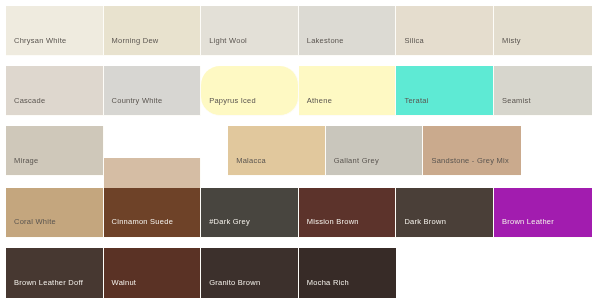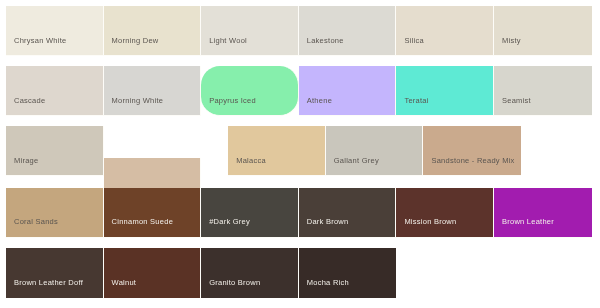--- a/index.html
+++ b/index.html
@@ -95,26 +95,26 @@
       </div>
       <div class="swatch light" style="background-color: rgb(227, 221, 206);">
         <span class="swatch-label">Misty</span>
       </div>
     </div>
     <div class="swatch-row">
       <div class="swatch light" style="background-color: rgb(222, 215, 206);">
         <span class="swatch-label">Cascade</span>
       </div>
       <div class="swatch light" style="background-color: rgb(215, 214, 210);">
-        <span class="swatch-label">Morning White</span>
+        <span class="swatch-label">Country White</span>
       </div>
-      <div class="swatch light" style="background-color: #86efac; border-radius: 19px;">
+      <div class="swatch light" style="background-color: #fef9c3; border-radius: 19px;">
         <span class="swatch-label">Papyrus Iced</span>
       </div>
-      <div class="swatch light" style="background-color: #c4b5fd;">
+      <div class="swatch light" style="background-color: #fef9c3;">
         <span class="swatch-label">Athene</span>
       </div>
       <div class="swatch light" style="background-color: #5eead4;">
         <span class="swatch-label">Teratai</span>
       </div>
       <div class="swatch light" style="background-color: rgb(215, 214, 205);">
         <span class="swatch-label">Seamist</span>
       </div>
     </div>
     <div class="swatch-row">
@@ -124,38 +124,38 @@
       <div class="swatch light" style="background-color: rgb(213, 189, 164); margin-top: 32px;">
         <span class="swatch-label">Brown Eyes</span>
       </div>
       <div class="swatch light" style="background-color: rgb(225, 200, 157); margin-left: 27px;">
         <span class="swatch-label">Malacca</span>
       </div>
       <div class="swatch light" style="background-color: rgb(201, 198, 188);">
         <span class="swatch-label">Gallant Grey</span>
       </div>
       <div class="swatch light" style="background-color: rgb(202, 170, 141);">
-        <span class="swatch-label">Sandstone - Ready Mix</span>
+        <span class="swatch-label">Sandstone - Grey Mix</span>
       </div>
     </div>
     <div class="swatch-row">
       <div class="swatch light" style="background-color: rgb(196, 166, 126);">
-        <span class="swatch-label">Coral Sands</span>
+        <span class="swatch-label">Coral White</span>
       </div>
       <div class="swatch dark" style="background-color: rgb(110, 66, 40);">
         <span class="swatch-label">Cinnamon Suede</span>
       </div>
       <div class="swatch dark" style="background-color: rgb(72, 69, 63);">
         <span class="swatch-label">#Dark Grey</span>
       </div>
+      <div class="swatch dark" style="background-color: rgb(92, 51, 43);">
+        <span class="swatch-label">Mission Brown</span>
+      </div>
       <div class="swatch dark" style="background-color: rgb(74, 63, 56);">
         <span class="swatch-label">Dark Brown</span>
-      </div>
-      <div class="swatch dark" style="background-color: rgb(92, 51, 43);">
-        <span class="swatch-label">Mission Brown</span>
       </div>
       <div class="swatch dark" style="background-color: #a21caf;">
         <span class="swatch-label">Brown Leather</span>
       </div>
     </div>
     <div class="swatch-row">
       <div class="swatch dark" style="background-color: rgb(71, 56, 49);">
         <span class="swatch-label">Brown Leather Doff</span>
       </div>
       <div class="swatch dark" style="background-color: rgb(90, 50, 37);">

